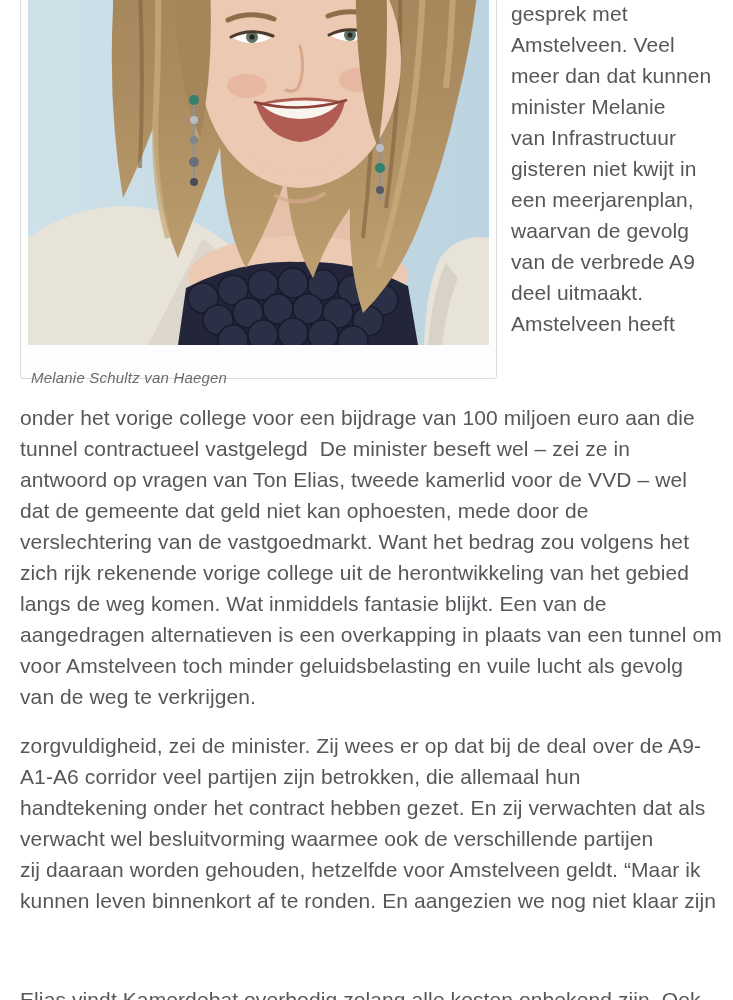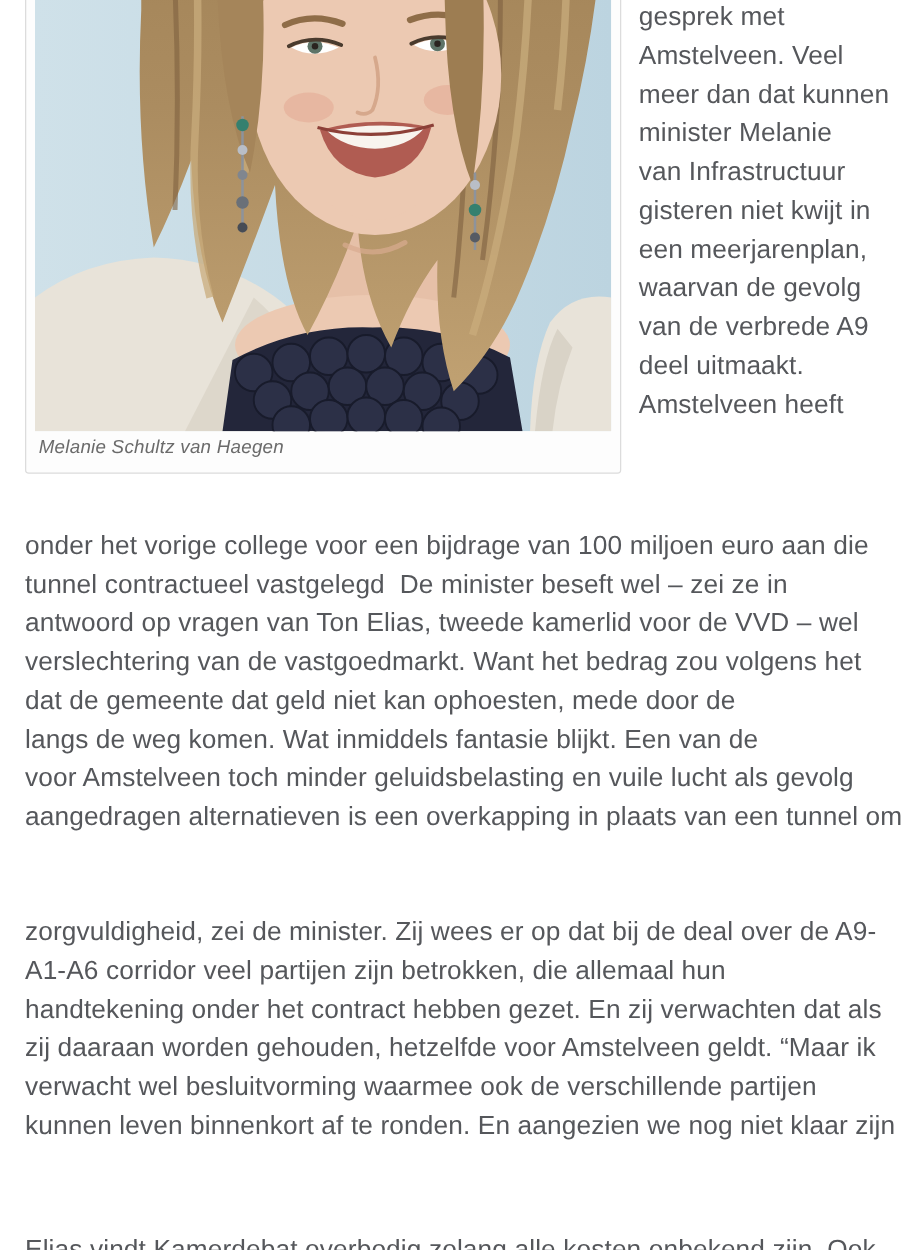--- a/index.html
+++ b/index.html
@@ -21,42 +21,42 @@
     width: 477px; height: 579px;
     margin: 0;
     box-sizing: border-box;
     background: #fdfdfd;
     border: 1px solid #dcdcdc;
     border-radius: 3px;
     padding: 7px;
   }
   .photo-frame svg { display: block; width: 461px; height: 537px; }
   figcaption.photo-caption {
-    margin-top: 3px;
+    margin-top: 23px;
     padding-left: 3px;
     font-style: italic;
     font-size: 15px;
     line-height: 20px;
     color: #6b6b6b;
     letter-spacing: 0.2px;
   }
   
   .textline {
     white-space: nowrap;
     font-size: 21px;
     line-height: 31px;
     letter-spacing: 0.1px;
   }
   .wrap-col {
     position: absolute;
     left: 511px; top: -2px;
     width: 215px;
   }
   .para { position: absolute; left: 20px; width: 705px; }
-  .para-1 { top: 402px; margin-top: 19px; }
+  .para-1 { top: 402px; }
   .para-2 { top: 730px; }
   .para-3 { top: 984px; }
 </style>
 </head>
 <body>
 
 <div class="article">
 
   <figure class="photo-frame">
     <svg viewBox="0 0 461 537" xmlns="http://www.w3.org/2000/svg" aria-hidden="true">
@@ -178,33 +178,35 @@
       <div class="textline">waarvan de gevolg</div>
       <div class="textline">van de verbrede A9</div>
       <div class="textline">deel uitmaakt.</div>
       <div class="textline">Amstelveen heeft</div>
     </div>
 
   <div class="para para-1">
       <div class="textline">onder het vorige college voor een bijdrage van 100 miljoen euro aan die</div>
       <div class="textline">tunnel contractueel vastgelegd&nbsp; De minister beseft wel – zei ze in</div>
       <div class="textline">antwoord op vragen van Ton Elias, tweede kamerlid voor de VVD – wel</div>
+      <div class="textline">dat de gemeente dat geld niet kan ophoesten, mede door de</div>
       <div class="textline">verslechtering van de vastgoedmarkt. Want het bedrag zou volgens het</div>
-      <div class="textline">dat de gemeente dat geld niet kan ophoesten, mede door de</div>
+      <div class="textline">zich rijk rekenende vorige college uit de herontwikkeling van het gebied</div>
       <div class="textline">langs de weg komen. Wat inmiddels fantasie blijkt. Een van de</div>
+      <div class="textline">aangedragen alternatieven is een overkapping in plaats van een tunnel om</div>
       <div class="textline">voor Amstelveen toch minder geluidsbelasting en vuile lucht als gevolg</div>
-      <div class="textline">aangedragen alternatieven is een overkapping in plaats van een tunnel om</div>
+      <div class="textline">van de weg te verkrijgen.</div>
     </div>
 
   <div class="para para-2">
       <div class="textline">zorgvuldigheid, zei de minister. Zij wees er op dat bij de deal over de A9-</div>
       <div class="textline">A1-A6 corridor veel partijen zijn betrokken, die allemaal hun</div>
       <div class="textline">handtekening onder het contract hebben gezet. En zij verwachten dat als</div>
+      <div class="textline">verwacht wel besluitvorming waarmee ook de verschillende partijen</div>
       <div class="textline">zij daaraan worden gehouden, hetzelfde voor Amstelveen geldt. “Maar ik</div>
-      <div class="textline">verwacht wel besluitvorming waarmee ook de verschillende partijen</div>
       <div class="textline">kunnen leven binnenkort af te ronden. En aangezien we nog niet klaar zijn</div>
     </div>
 
   <div class="para para-3">
       <div class="textline">Elias vindt Kamerdebat overbodig zolang alle kosten onbekend zijn. Ook</div>
     </div>
 
 </div>
 
 </body></html>

